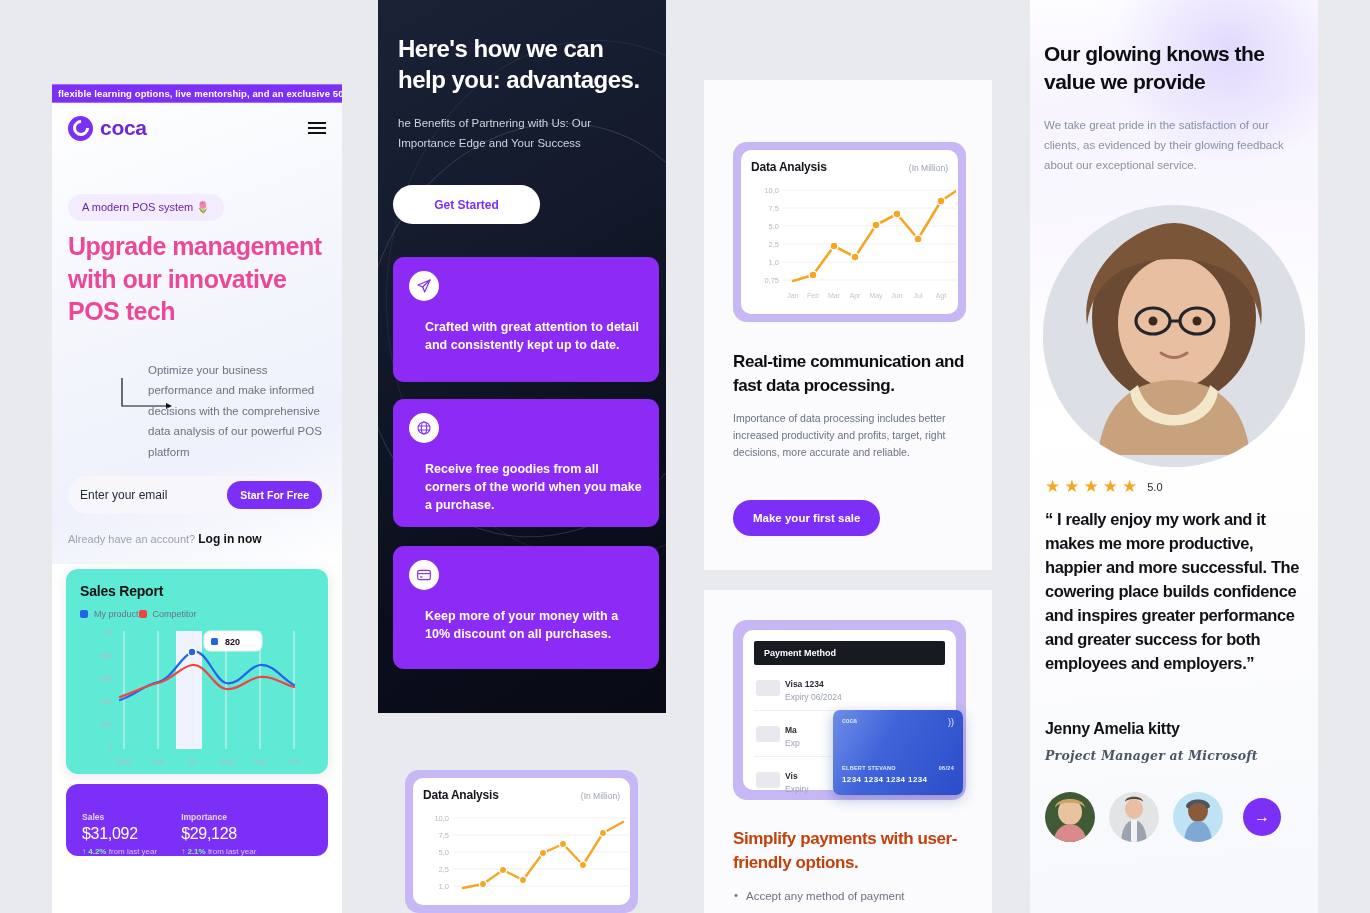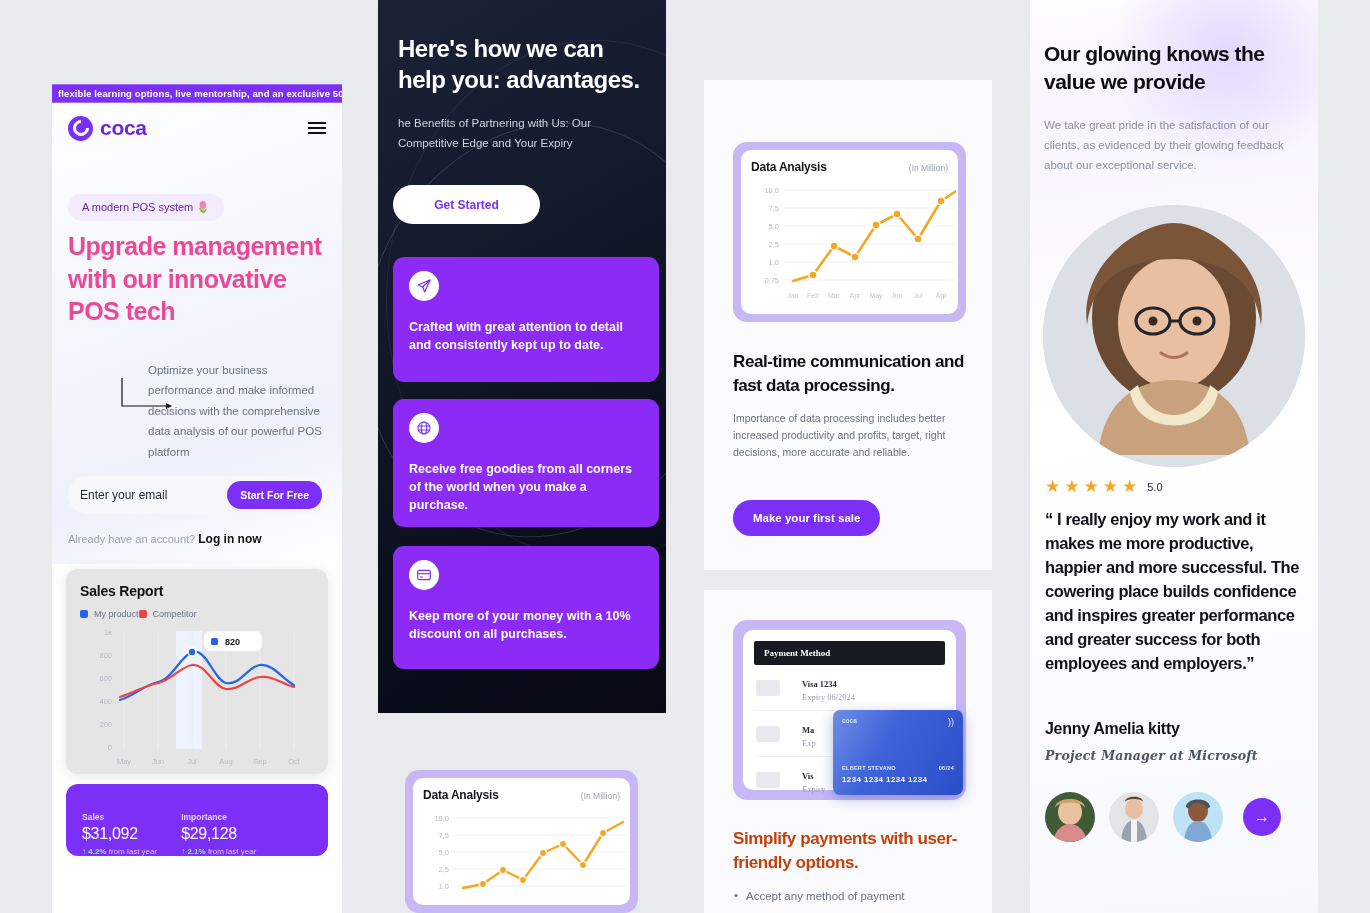--- a/index.html
+++ b/index.html
@@ -79,21 +79,21 @@
     font-family: inherit;
   }
   .login-line {
     position: absolute; left: 16px; top: 448px;
     font-size: 11px; color: #9ca3af;
   }
   .login-line b { color: #111; font-weight: bold; font-size: 12px; }
 
   .sales-card {
     position: absolute; left: 14px; top: 485px; width: 262px; height: 205px;
-    background: #e5e5e5; border-radius: 12px;
+    background: #5eead4; border-radius: 12px;
     box-shadow: 0 2px 14px rgba(20,20,60,.10);
     padding: 14px 14px 8px;
   }
   .sales-title { font-size: 14px; font-weight: bold; color: #111; letter-spacing: -.2px; }
   .legend-row { display: flex; margin-top: 10px; }
   .legend-item { display: flex; align-items: center; gap: 6px; font-size: 9px; color: #6b7280; }
   .legend-sq { width: 8px; height: 8px; border-radius: 2px; }
 
   .stats-card {
     position: absolute; left: 14px; top: 700px; width: 262px; height: 72px;
@@ -136,21 +136,21 @@
     color: #7b2ff7; font-size: 12px; font-weight: bold; cursor: pointer; font-family: inherit;
   }
   .adv-card {
     position: absolute; left: 393px; width: 266px;
     background: #8b2bf5; border-radius: 11px; padding: 14px 16px 18px;
   }
   .adv-icon {
     width: 30px; height: 30px; border-radius: 50%; background: #fff;
     display: flex; align-items: center; justify-content: center; margin-bottom: 18px;
   }
-  .adv-text { color: #fff; font-size: 12.5px; line-height: 1.42; font-weight: bold; }
+  .adv-text { color: #fff; font-size: 12.5px; line-height: 1.42; font-weight: bold; margin-left: 16px; }
 
   .p2-chart-card {
     position: absolute; left: 405px; top: 770px; width: 233px; height: 143px;
     background: #c7b8f5; border-radius: 14px; padding: 8px;
   }
   .chart-inner {
     width: 100%; height: 100%; background: #fff; border-radius: 10px; padding: 10px 10px 0;
   }
   .da-head { display: flex; align-items: baseline; justify-content: space-between; }
   .da-title { font-size: 12px; font-weight: bold; color: #15151c; letter-spacing: -.2px; }
@@ -179,26 +179,26 @@
     padding: 12px 20px; font-size: 11.5px; font-weight: bold; cursor: pointer; font-family: inherit;
   }
   .panel3b {
     position: absolute; left: 704px; top: 590px; width: 288px; height: 323px;
     background: #fbfbfe;
   }
   .pay-card {
     position: absolute; left: 733px; top: 620px; width: 233px; height: 180px;
     background: #c7b8f5; border-radius: 14px; padding: 10px;
   }
-  .pay-inner { width: 100%; height: 100%; background: #fff; border-radius: 10px; padding: 11px; font-family: Liberation Serif, serif; }
+  .pay-inner { width: 100%; height: 100%; background: #fff; border-radius: 10px; padding: 11px; }
   .pay-head {
     background: #181a22; color: #fff; font-size: 9px; font-weight: bold;
     padding: 7px 10px; border-radius: 2px;
   }
-  .pay-row { display: flex; align-items: center; gap: 22px; padding: 8px 2px; border-bottom: 1px solid #f0f0f4; }
+  .pay-row { display: flex; align-items: center; gap: 5px; padding: 8px 2px; border-bottom: 1px solid #f0f0f4; }
   .pay-thumb { width: 24px; height: 16px; background: #e8e9ef; border-radius: 3px; flex: none; }
   .pay-name { font-size: 8.5px; color: #2b2b35; font-weight: bold; }
   .pay-exp { font-size: 8.5px; color: #9ca3af; margin-top: 1px; }
   .credit-card {
     position: absolute; left: 833px; top: 710px; width: 130px; height: 85px;
     border-radius: 7px;
     background: linear-gradient(120deg, #6f8ee8 0%, #3f63d8 40%, #2b4ec9 100%);
     filter: blur(0.6px);
     box-shadow: 0 4px 14px rgba(30,50,130,.32);
     padding: 7px 9px; overflow: hidden;
@@ -386,21 +386,21 @@
           <span>from last year</span>
         </div>
       </div>
     </div>
   </div>
 
   <div class="panel2">
     <div class="p2-swoosh"></div>
     <div class="p2-swoosh2"></div>
     <div class="p2-h1">Here's how we can help you: advantages.</div>
-    <div class="p2-sub">he Benefits of Partnering with Us: Our Competitive Edge and Your Expiry</div>
+    <div class="p2-sub">he Benefits of Partnering with Us: Our Importance Edge and Your Success</div>
   </div>
 
   <button class="btn-getstarted">Get Started</button>
 
   <div class="adv-card" style="top:257px; height:125px">
     <div class="adv-icon">
       <svg width="16" height="16" viewBox="0 0 24 24" fill="none" stroke="#7b2ff7" stroke-width="1.8" stroke-linecap="round" stroke-linejoin="round">
         <path d="M21 3 L3 10.5 L10 13.5 L13 21 Z"></path>
           <path d="M10 13.5 L21 3"></path>
       </svg>

